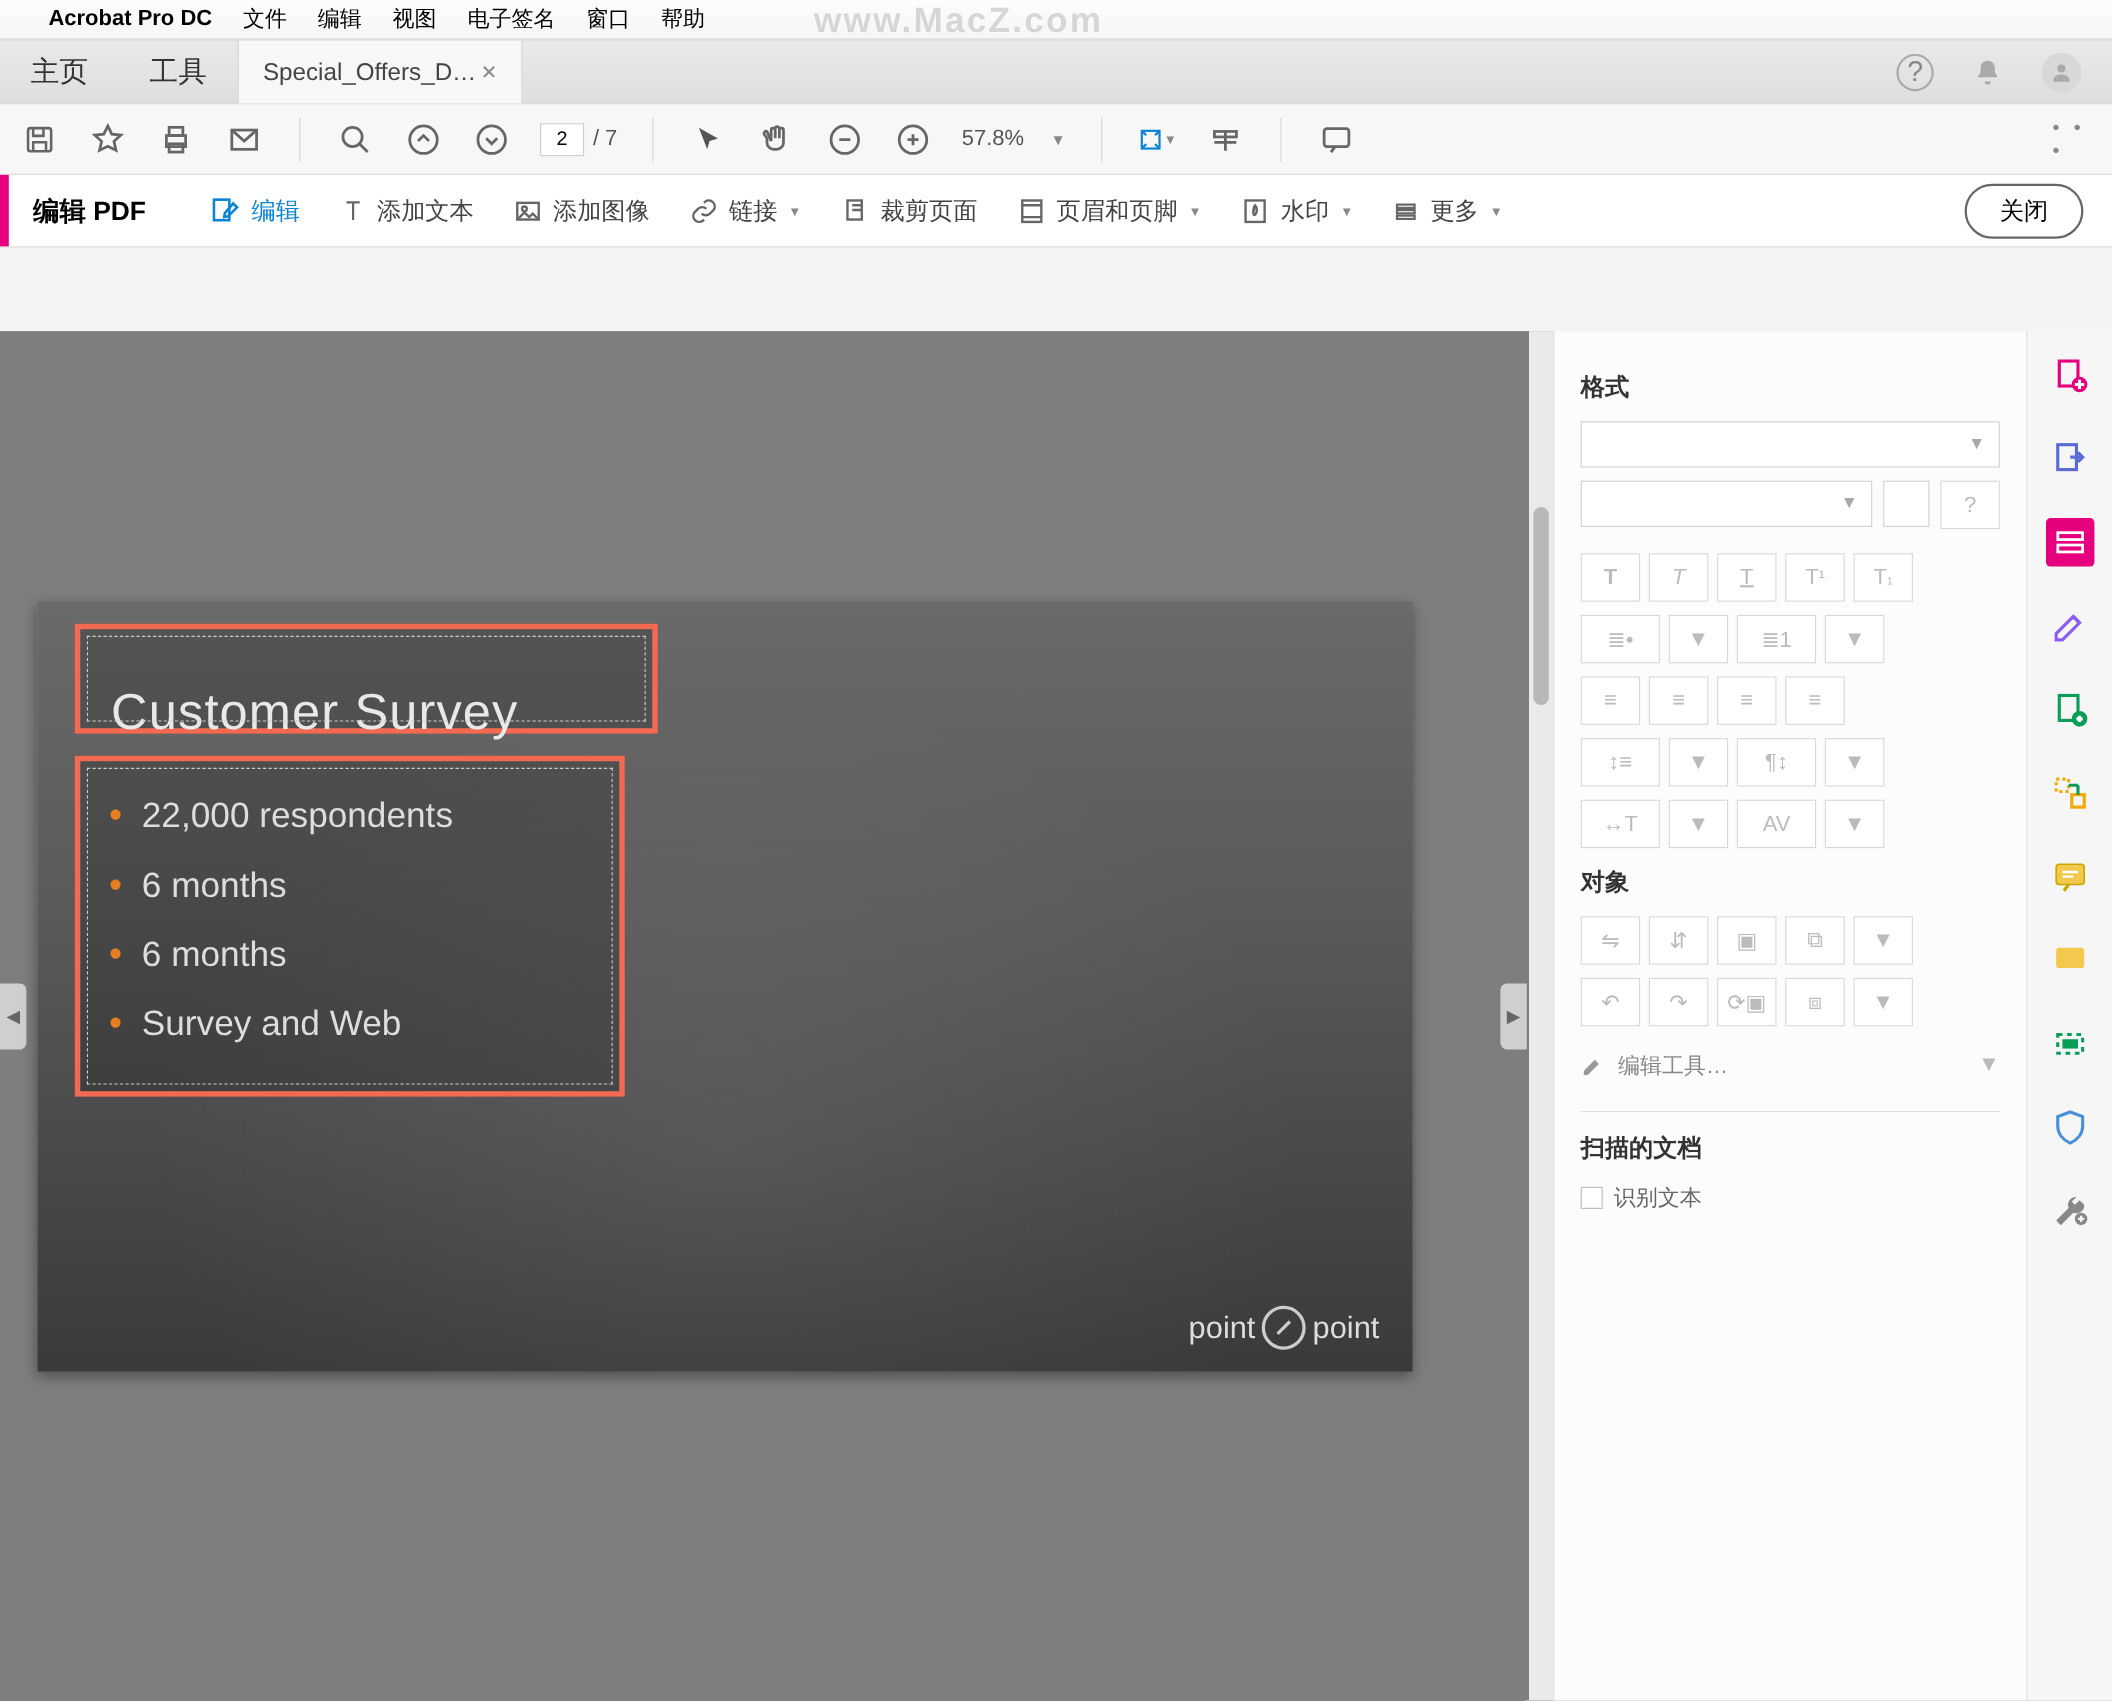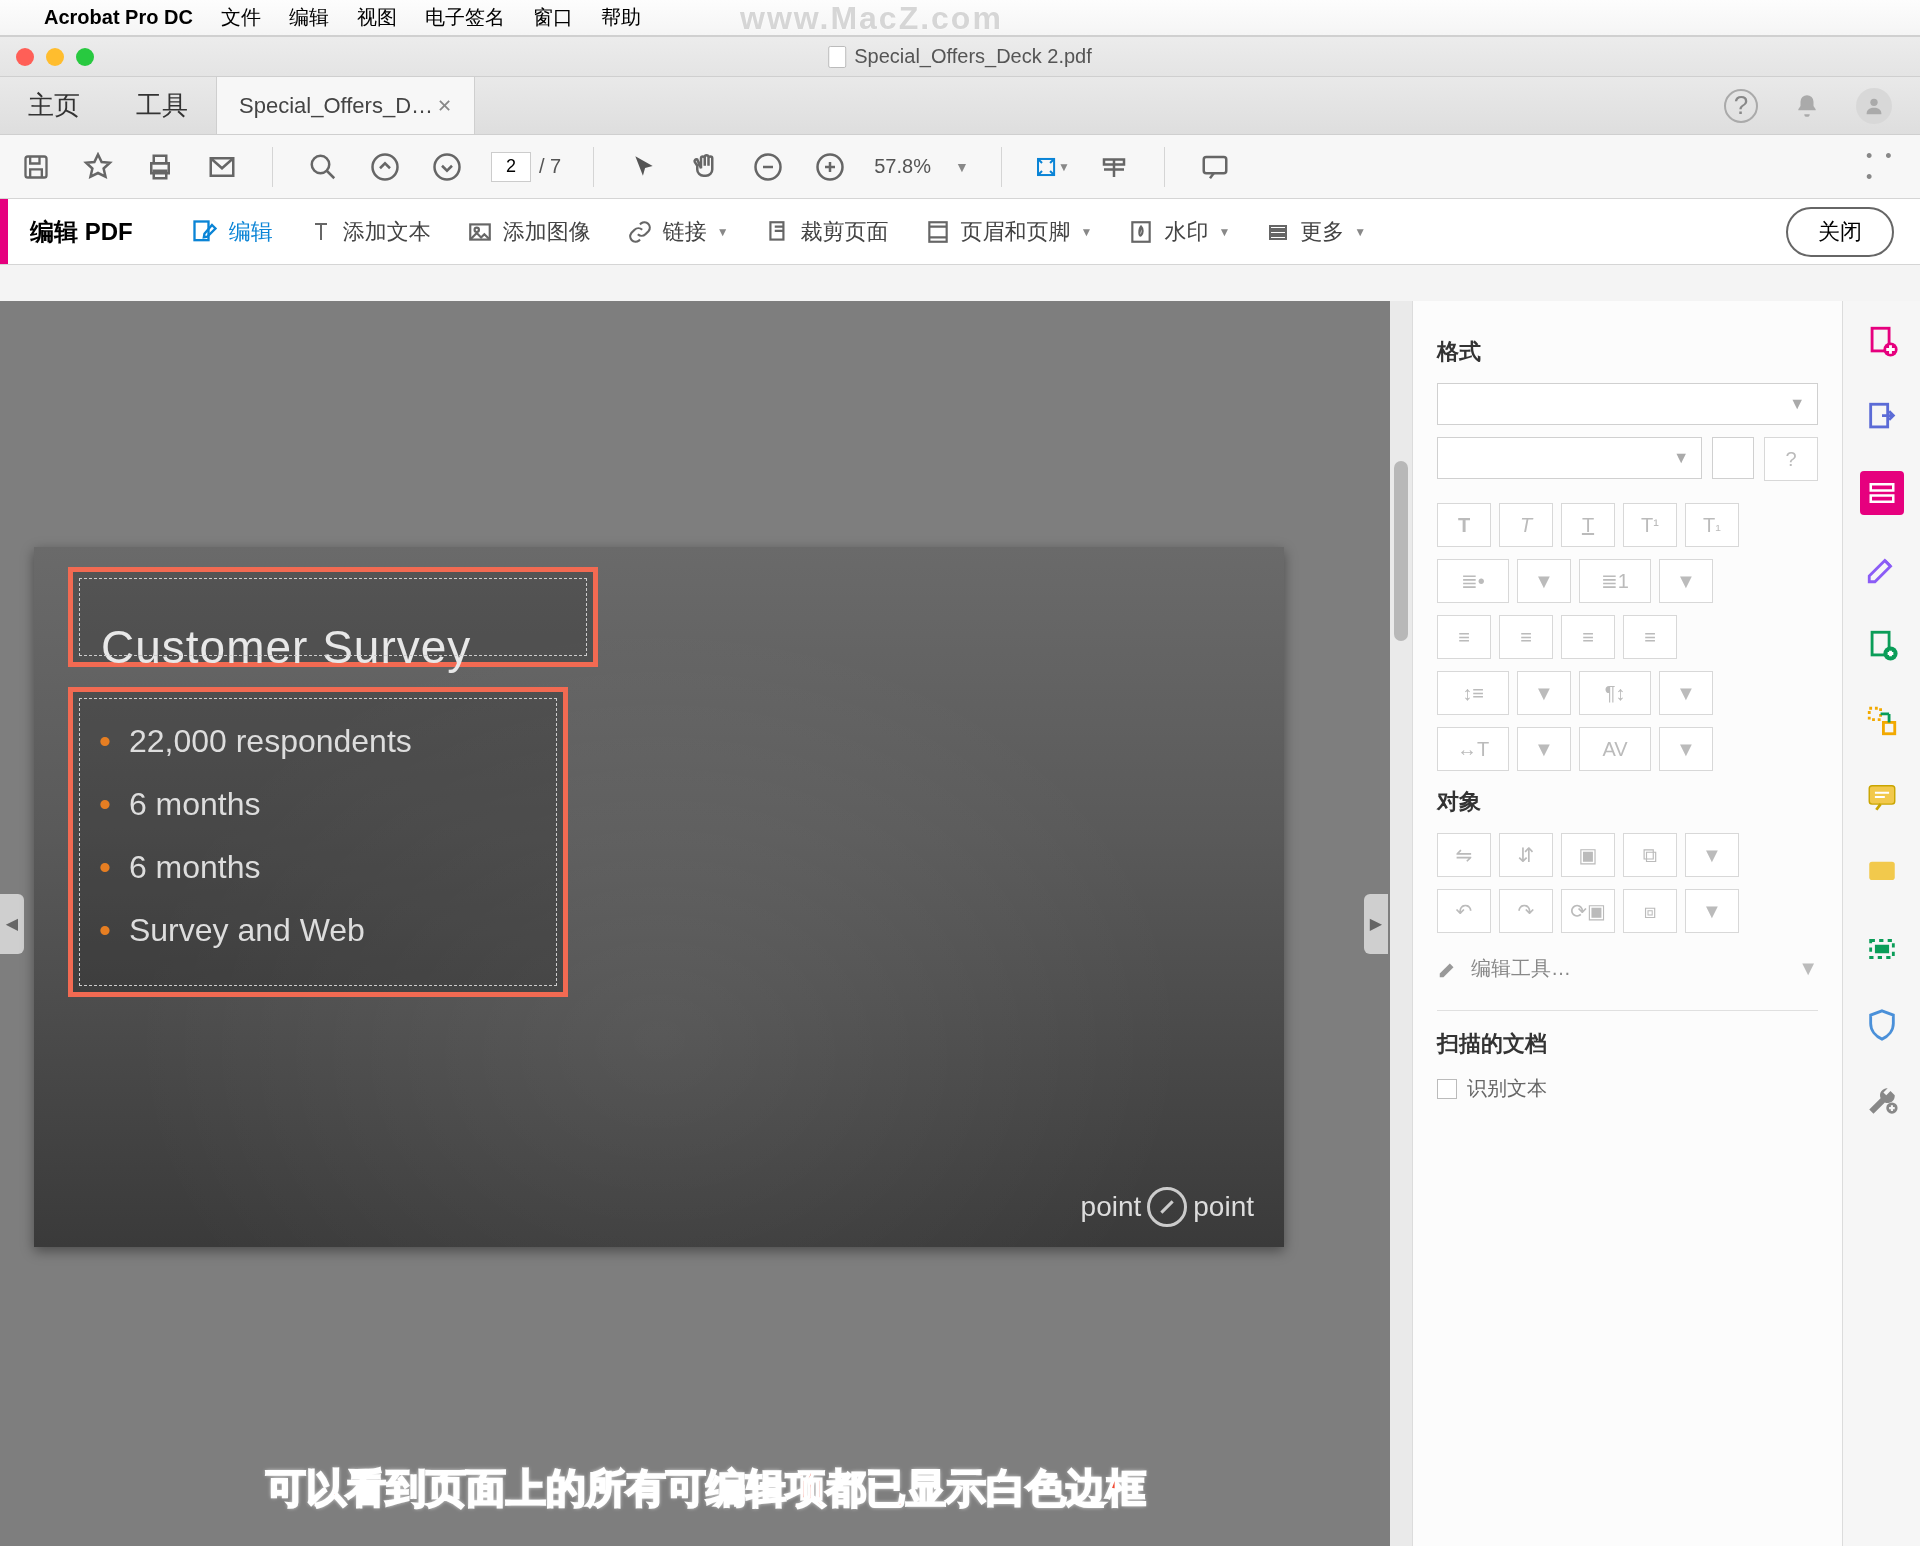--- a/index.html
+++ b/index.html
@@ -104,31 +104,20 @@
   <span>编辑</span>
   <span>视图</span>
   <span>电子签名</span>
   <span>窗口</span>
   <span>帮助</span>
 </div>
 <div class="watermark">www.MacZ.com</div>
 
 <div class="window">
 
-  <div class="titlebar">
-    <div class="traffic">
-      <div class="tl r"></div>
-      <div class="tl y"></div>
-      <div class="tl g"></div>
-    </div>
-    <div class="doc">
-      <span class="docicon"></span>
-      <span>Special_Offers_Deck 2.pdf</span>
-    </div>
-  </div>
 
   <div class="tabsrow">
     <div class="tab-home">主页</div>
     <div class="tab-tools">工具</div>
     <div class="tab-doc">
       <span>Special_Offers_D…</span>
       <span class="close">✕</span>
     </div>
     <div class="spacer"></div>
     <div class="right">
@@ -333,21 +322,20 @@
             <li>Survey and Web</li>
           </ul>
         </div>
         <div class="brand">
           <span>point</span>
           <span class="wheel"></span>
           <span>point</span>
         </div>
       </div>
 
-      <div class="annotation">可以看到页面上的所有可编辑项都已显示白色边框</div>
 
       <div class="canvas-scroll">
           <div class="thumb"></div>
         </div>
     </div>
 
     <div class="format-panel">
       <h4>格式</h4>
       <div class="drop">▼</div>
       <div style="display:flex;gap:10px;margin-bottom:12px">

